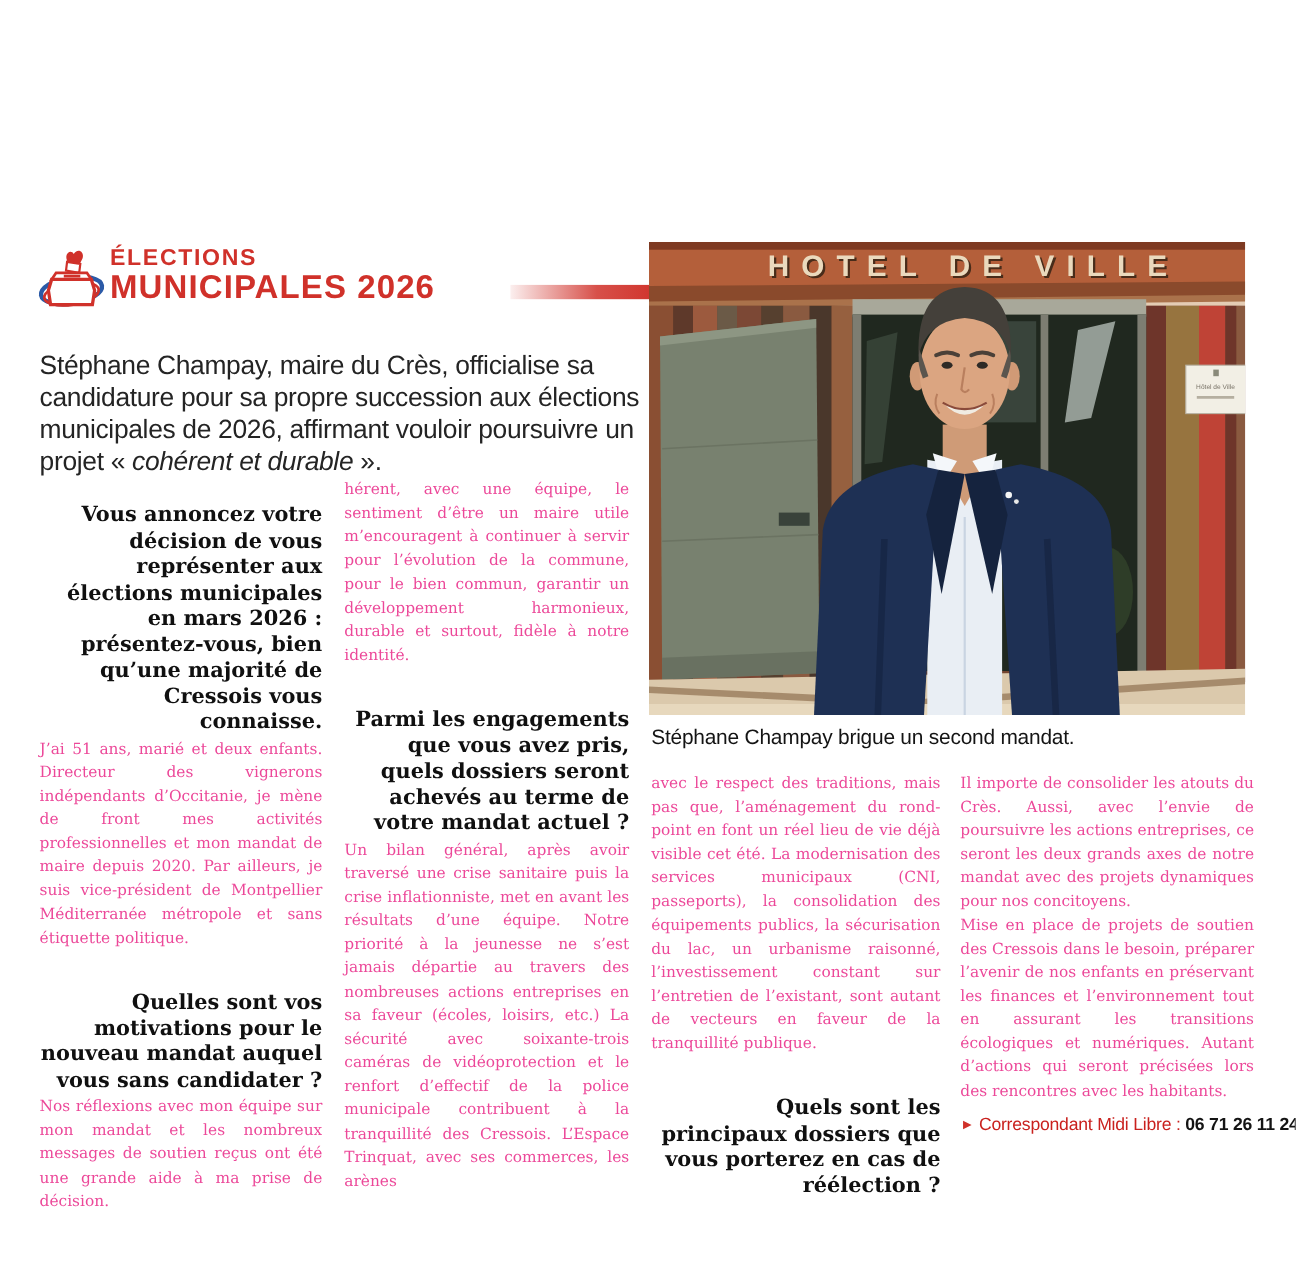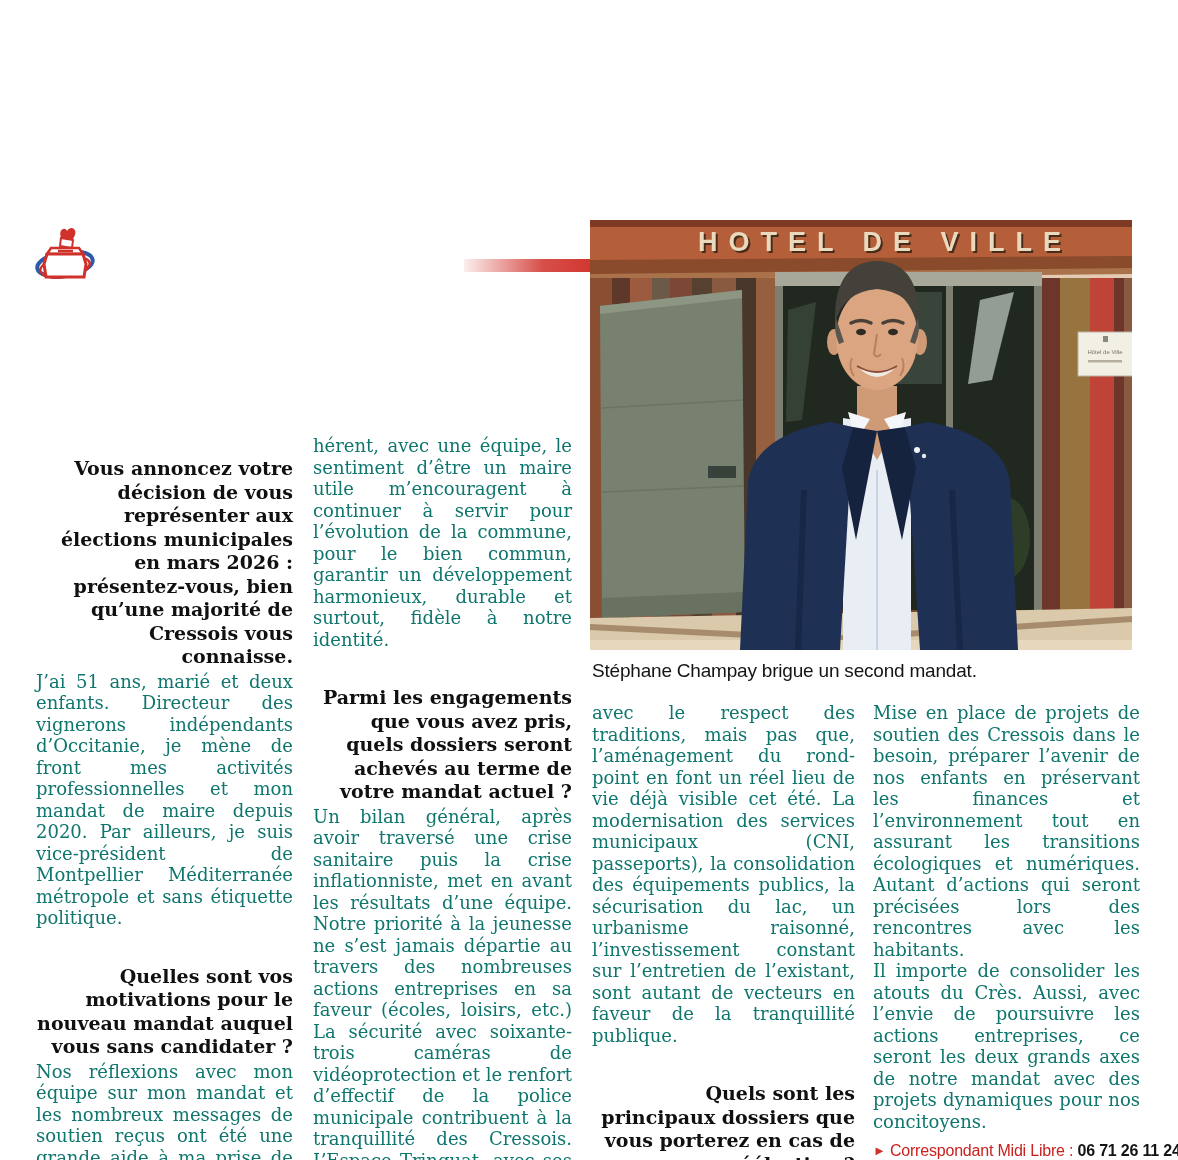--- a/index.html
+++ b/index.html
@@ -36,21 +36,21 @@
 
   
   .col{position:absolute;font-family:"DejaVu Serif","Liberation Serif",serif;}
   .col1{left:36px;top:457px;width:257px;}
   .col2{left:313px;top:435px;width:259px;}
   .col3{left:592px;top:702px;width:263px;}
   .col4{left:873px;top:702px;width:267px;}
   .q{font-weight:bold;font-size:19px;line-height:23.5px;color:#101010;margin:0 0 2px 0;
      text-align:right;}
   .q.gap{margin-top:36px;}
-  .a{font-size:18px;line-height:21.5px;margin:0;text-align:justify;color:#0f766e;}
+  .a{font-size:14px;line-height:21.5px;margin:0;text-align:justify;color:#ec4899;}
 
   
   .corr{margin-top:9px;font-family:"Liberation Sans",sans-serif;font-size:16px;
         line-height:19px;white-space:nowrap;letter-spacing:-.2px;}
   .corr .marker{color:#d0312a;font-size:13px;vertical-align:1px;}
   .corr .label{color:#c9211e;font-weight:normal;}
   .corr .phone{color:#141414;font-weight:bold;}
 </style>
 </head>
 <body>
@@ -62,24 +62,27 @@
     <svg class="kicker-icon" viewBox="0 0 60 60" aria-hidden="true">
       <ellipse cx="30" cy="40" rx="28" ry="12" fill="none" stroke="#2b5aa7" stroke-width="4" transform="rotate(-9 30 40)"></ellipse>
       <ellipse cx="30" cy="43" rx="25" ry="10" fill="none" stroke="#d0312a" stroke-width="2.5" transform="rotate(-9 30 43)"></ellipse>
       <path d="M26,13 C23,6 30,2 32,7 C36,1 42,5 40,11 L36,19 L28,20 Z" fill="#d0312a"></path>
       <polygon points="26,14 38,16 37,24 25,22" fill="#ffffff" stroke="#d0312a" stroke-width="2"></polygon>
       <polygon points="16,24 44,24 48,30 12,30" fill="#ffffff" stroke="#d0312a" stroke-width="2.5"></polygon>
       <path d="M12,30 L48,30 L51,40 L49,53 L11,53 L9,40 Z" fill="#ffffff" stroke="#d0312a" stroke-width="3"></path>
       <line x1="23" y1="27" x2="38" y2="27" stroke="#d0312a" stroke-width="2.5"></line>
     </svg>
     <span class="kicker-text">
+      <span class="kicker-top">ÉLECTIONS</span>
+      <span class="kicker-bottom">MUNICIPALES 2026</span>
     </span>
     <span class="kicker-bar"></span>
   </div>
 
+  <p class="lead"><span>Stéphane Champay, maire du Crès, officialise sa candidature pour sa propre succession aux élections municipales de 2026, affirmant vouloir poursuivre un projet « </span><span class="it">cohérent et durable</span><span> ».</span></p>
 
   <div class="photo">
     <svg viewBox="0 0 542 430" width="542" height="430">
 
       <rect x="0" y="0" width="542" height="46" fill="#b45f3a"></rect>
       <rect x="0" y="0" width="542" height="7" fill="#7e3a22"></rect>
       <polygon points="0,40 542,36 542,54 0,60" fill="#8a4a2c"></polygon>
       <polygon points="0,54 542,48 542,58 0,66" fill="#c99a6a" opacity="0.5"></polygon>
 
       <text x="297" y="33" text-anchor="middle" font-family="Liberation Sans,sans-serif" font-weight="bold" font-size="27" fill="#2e2013" opacity="0.8" style="letter-spacing:11px">HOTEL DE VILLE</text>
@@ -177,22 +180,22 @@
     <p class="q gap">Parmi les engagements que vous avez pris, quels dossiers seront achevés au terme de votre mandat actuel ?</p>
     <p class="a">Un bilan général, après avoir traversé une crise sanitaire puis la crise inflationniste, met en avant les résultats d’une équipe. Notre priorité à la jeunesse ne s’est jamais départie au travers des nombreuses actions entreprises en sa faveur (écoles, loisirs, etc.) La sécurité avec soixante-trois caméras de vidéoprotection et le renfort d’effectif de la police municipale contribuent à la tranquillité des Cressois. L’Espace Trinquat, avec ses commerces, les arènes</p>
   </div>
 
   <div class="col col3">
     <p class="a">avec le respect des traditions, mais pas que, l’aménagement du rond-point en font un réel lieu de vie déjà visible cet été. La modernisation des services municipaux (CNI, passeports), la consolidation des équipements publics, la sécurisation du lac, un urbanisme raisonné, l’investissement constant sur l’entretien de l’existant, sont autant de vecteurs en faveur de la tranquillité publique.</p>
     <p class="q gap">Quels sont les principaux dossiers que vous porterez en cas de réélection ?</p>
   </div>
 
   <div class="col col4">
+    <p class="a">Il importe de consolider les atouts du Crès. Aussi, avec l’envie de poursuivre les actions entreprises, ce seront les deux grands axes de notre mandat avec des projets dynamiques pour nos concitoyens.</p>
     <p class="a">Mise en place de projets de soutien des Cressois dans le besoin, préparer l’avenir de nos enfants en préservant les finances et l’environnement tout en assurant les transitions écologiques et numériques. Autant d’actions qui seront précisées lors des rencontres avec les habitants.</p>
-    <p class="a">Il importe de consolider les atouts du Crès. Aussi, avec l’envie de poursuivre les actions entreprises, ce seront les deux grands axes de notre mandat avec des projets dynamiques pour nos concitoyens.</p>
     <p class="corr">
       <span class="marker">►</span>
       <span class="label">Correspondant Midi Libre :</span>
       <span class="phone">06 71 26 11 24</span>
     </p>
   </div>
 
 </div>
 
 </body></html>

